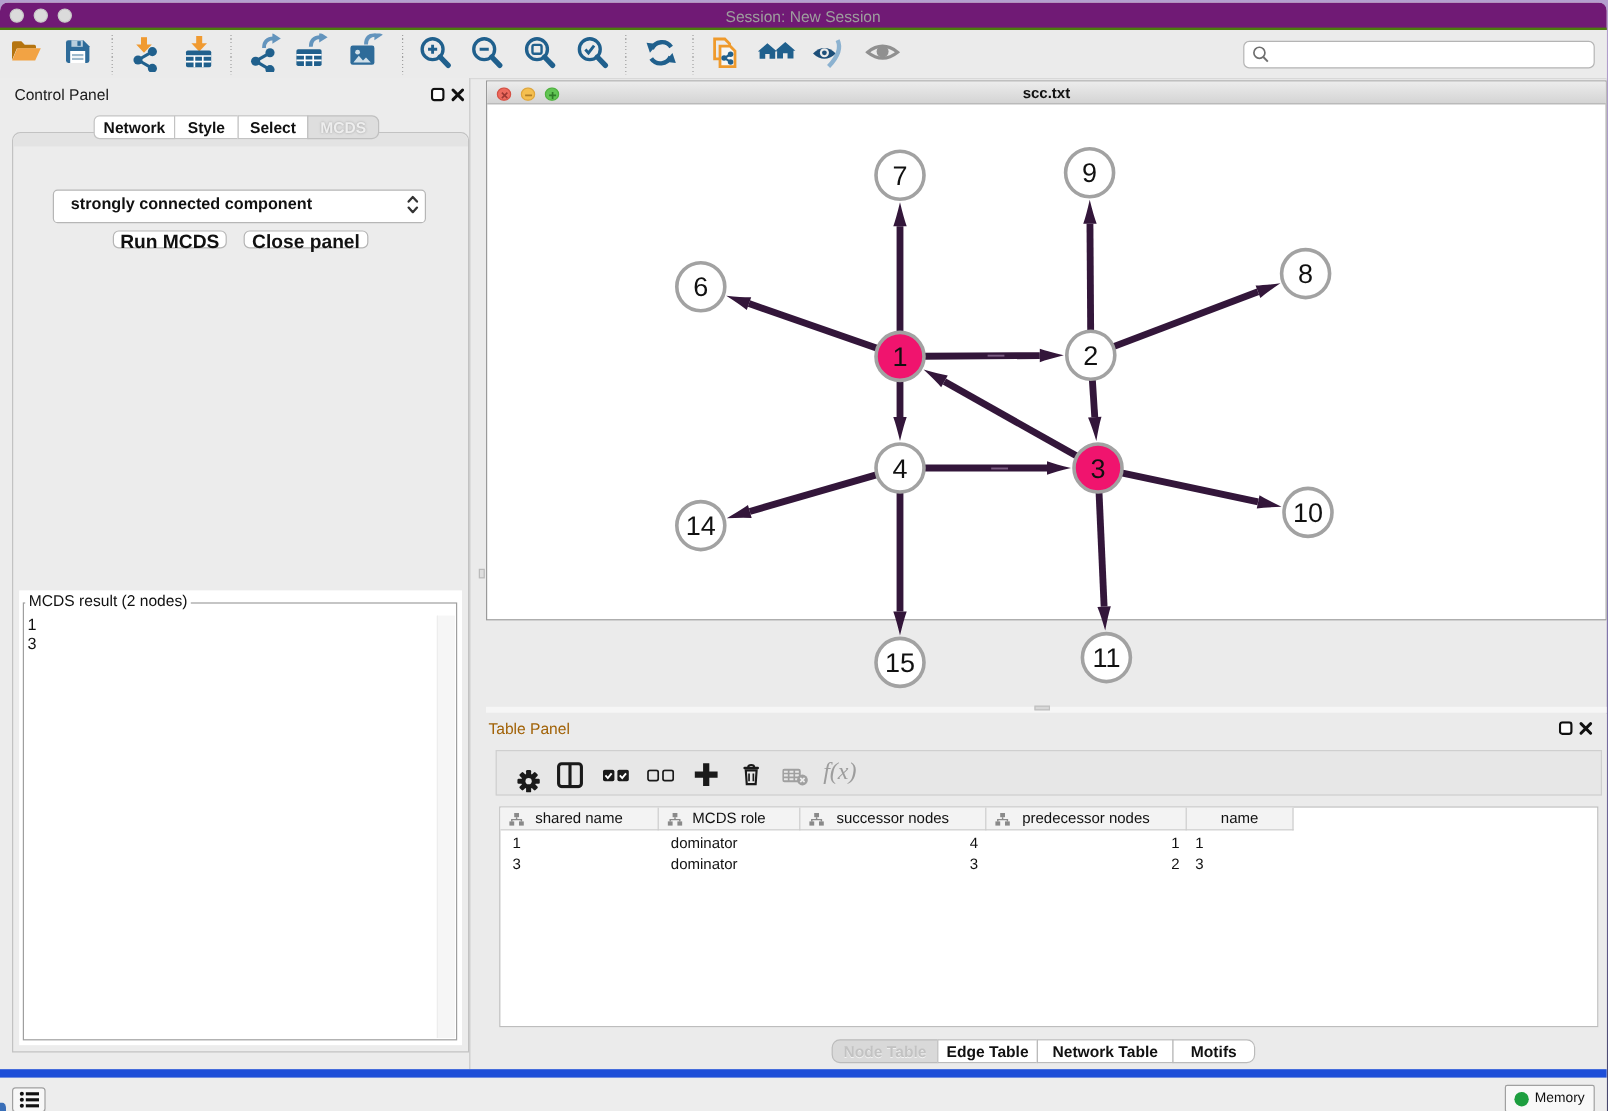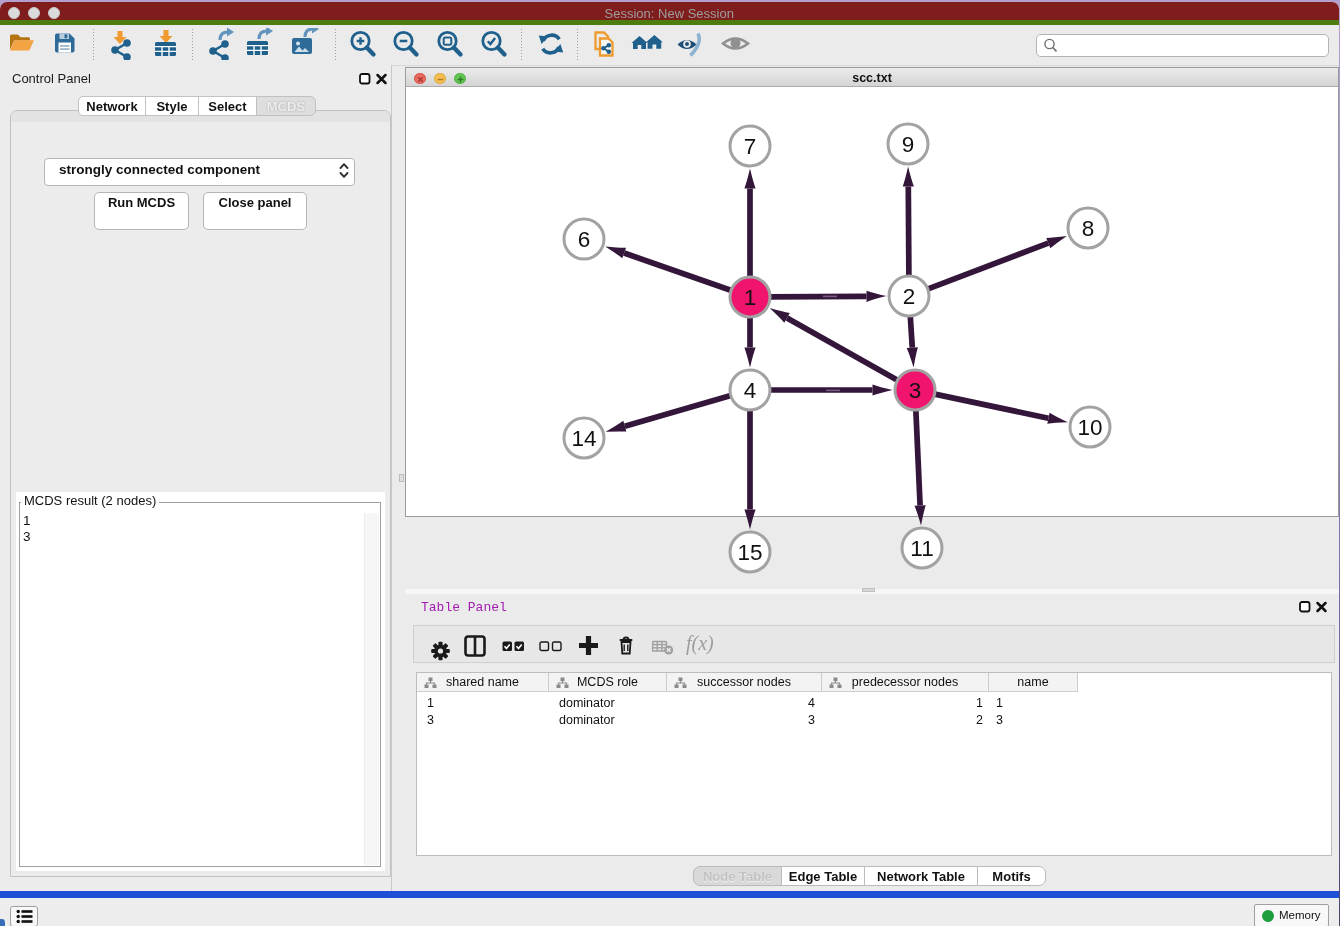--- a/index.html
+++ b/index.html
@@ -2,21 +2,21 @@
 <html><head>
 <meta charset="utf-8">
 <style>
   * { margin:0; padding:0; box-sizing:border-box; -webkit-font-smoothing:antialiased; }
   html,body { width:1340px; height:926px; overflow:hidden; }
   body { background:linear-gradient(180deg,#b4a0ce 0%,#a294c2 25%,#8478ae 55%,#5e5787 85%,#46466b 100%); font-family:"Liberation Sans", sans-serif; position:relative; }
   .app { position:absolute; left:0; top:2px; width:1338.5px; height:924px;
          background:#ebebeb; border-radius:7px 7px 0 0; overflow:hidden; }
   
   .titlebar { position:absolute; left:0; top:0; width:100%; height:23px;
-              background:#7f1d1d; border-bottom:5px solid #4d7c0f; }
+              background:#701a75; border-bottom:2px solid #4d7c0f; }
   .tl { position:absolute; top:5px; width:12px; height:12px; border-radius:50%;
         background:#dbdbdb; border:1px solid #c9c9c9; }
   .title-text { position:absolute; top:4px; left:0; width:100%; text-align:center;
                 font-size:13px; color:#9e9e9e; }
   
   .toolbar { position:absolute; left:0; top:23px; width:100%; height:41px;
              background:#ebebeb; border-bottom:1px solid #d8d8d8; }
   .tb-icon { position:absolute; top:0; transform:translateY(-1px); }
   .tb-sep { position:absolute; top:4px; height:33px; width:1px;
             background-image:repeating-linear-gradient(#9f9f9f 0 1px, transparent 1px 3px); }
@@ -32,40 +32,40 @@
   .tab { border:1px solid #c3c3c3; background:#fff; font-size:13px; color:#111; font-weight:bold;
          padding-top:2px; height:20px; text-align:center; margin-left:-1px; }
   .tab:first-child { margin-left:0; border-radius:5px 0 0 5px; }
   .tab.sel { background:#dedede; color:#eeeeee; text-shadow:0 0 2px #9f9f9f;
              border-radius:0 6px 6px 0; border-color:#c0c0c0; }
   .opt-label { position:absolute; left:0; top:72px; width:100%; text-align:center;
                font-size:13.5px; color:#111; font-weight:bold; }
   .selectbox { position:absolute; left:44px; top:93px; width:311px; height:28px;
                background:#fff; border:1px solid #b6b6b6; border-radius:4px;
                font-size:13.5px; color:#111; line-height:21px; padding-left:14px; font-weight:bold; }
-  .btn { position:absolute; height:38px; background:#fff; border:1px solid #b6b6b6;
-         border-radius:5px; font-size:13px; color:#111; text-align:center; line-height:19px; font-weight:bold; }
+  .btn { position:absolute; height:15px; background:#fff; border:1px solid #b6b6b6;
+         border-radius:5px; font-size:16px; color:#111; text-align:center; line-height:19px; font-weight:bold; }
   .mcds-box { position:absolute; left:16px; top:427px; width:369px; height:379px; background:#fff; }
   .mcds-border { position:absolute; left:3px; top:10px; right:4px; bottom:4px;
                  border:1px solid #9f9f9f; }
   .mcds-legend { position:absolute; left:5px; top:1px; background:#fff; padding:0 3px;
                  font-size:13px; color:#111; }
   .mcds-text { position:absolute; left:7px; top:21px; font-size:13.5px; color:#111; line-height:16px; }
   .mcds-scroll { position:absolute; right:6px; top:21px; width:15px; bottom:6px;
                  background:#f6f6f6; border-left:1px solid #ededed; }
   
   .netwin { position:absolute; left:405px; top:65px; width:934px; height:450px;
             border:1px solid #9a9a9a; background:#fff; }
   .netbar { position:absolute; left:0; top:0; width:100%; height:19px;
             background:linear-gradient(#ececec,#d4d4d4); border-bottom:1px solid #ababab; }
   .dot { position:absolute; top:4.5px; width:11.5px; height:11.5px; border-radius:50%; }
   .netbar .t { position:absolute; top:3px; width:100%; text-align:center; font-size:12.5px; color:#111; font-weight:bold; }
   
   .tpanel { position:absolute; left:405px; top:593px; width:934px; height:296px; background:#ebebeb; }
-  .tpanel-head { position:absolute; left:16px; top:5px; font-size:13px; color:#a21caf;font-family:Liberation Mono, monospace; }
+  .tpanel-head { position:absolute; left:2px; top:5px; font-size:13px; color:#a16207; }
   .ttoolbar { position:absolute; left:8px; top:30px; width:922px; height:38px;
               background:#e7e7e7; border:1px solid #cfcfcf; }
   .ttable { position:absolute; left:11px; top:77px; width:916px; height:184px;
             background:#fff; border:1px solid #bdbdbd; }
   .thead { position:absolute; left:0; top:0; width:660px; height:19px; background:#f3f3f3;
            border-bottom:1px solid #cfcfcf; }
   .th { position:absolute; top:0; height:19px; border-right:1px solid #cdcdcd;
         font-size:12.5px; color:#111; text-align:center; line-height:18px; }
   .td { position:absolute; font-size:12.5px; color:#111; }
   .btabs { position:absolute; left:288px; top:271px; height:20px; display:flex;align-items:flex-end; }

